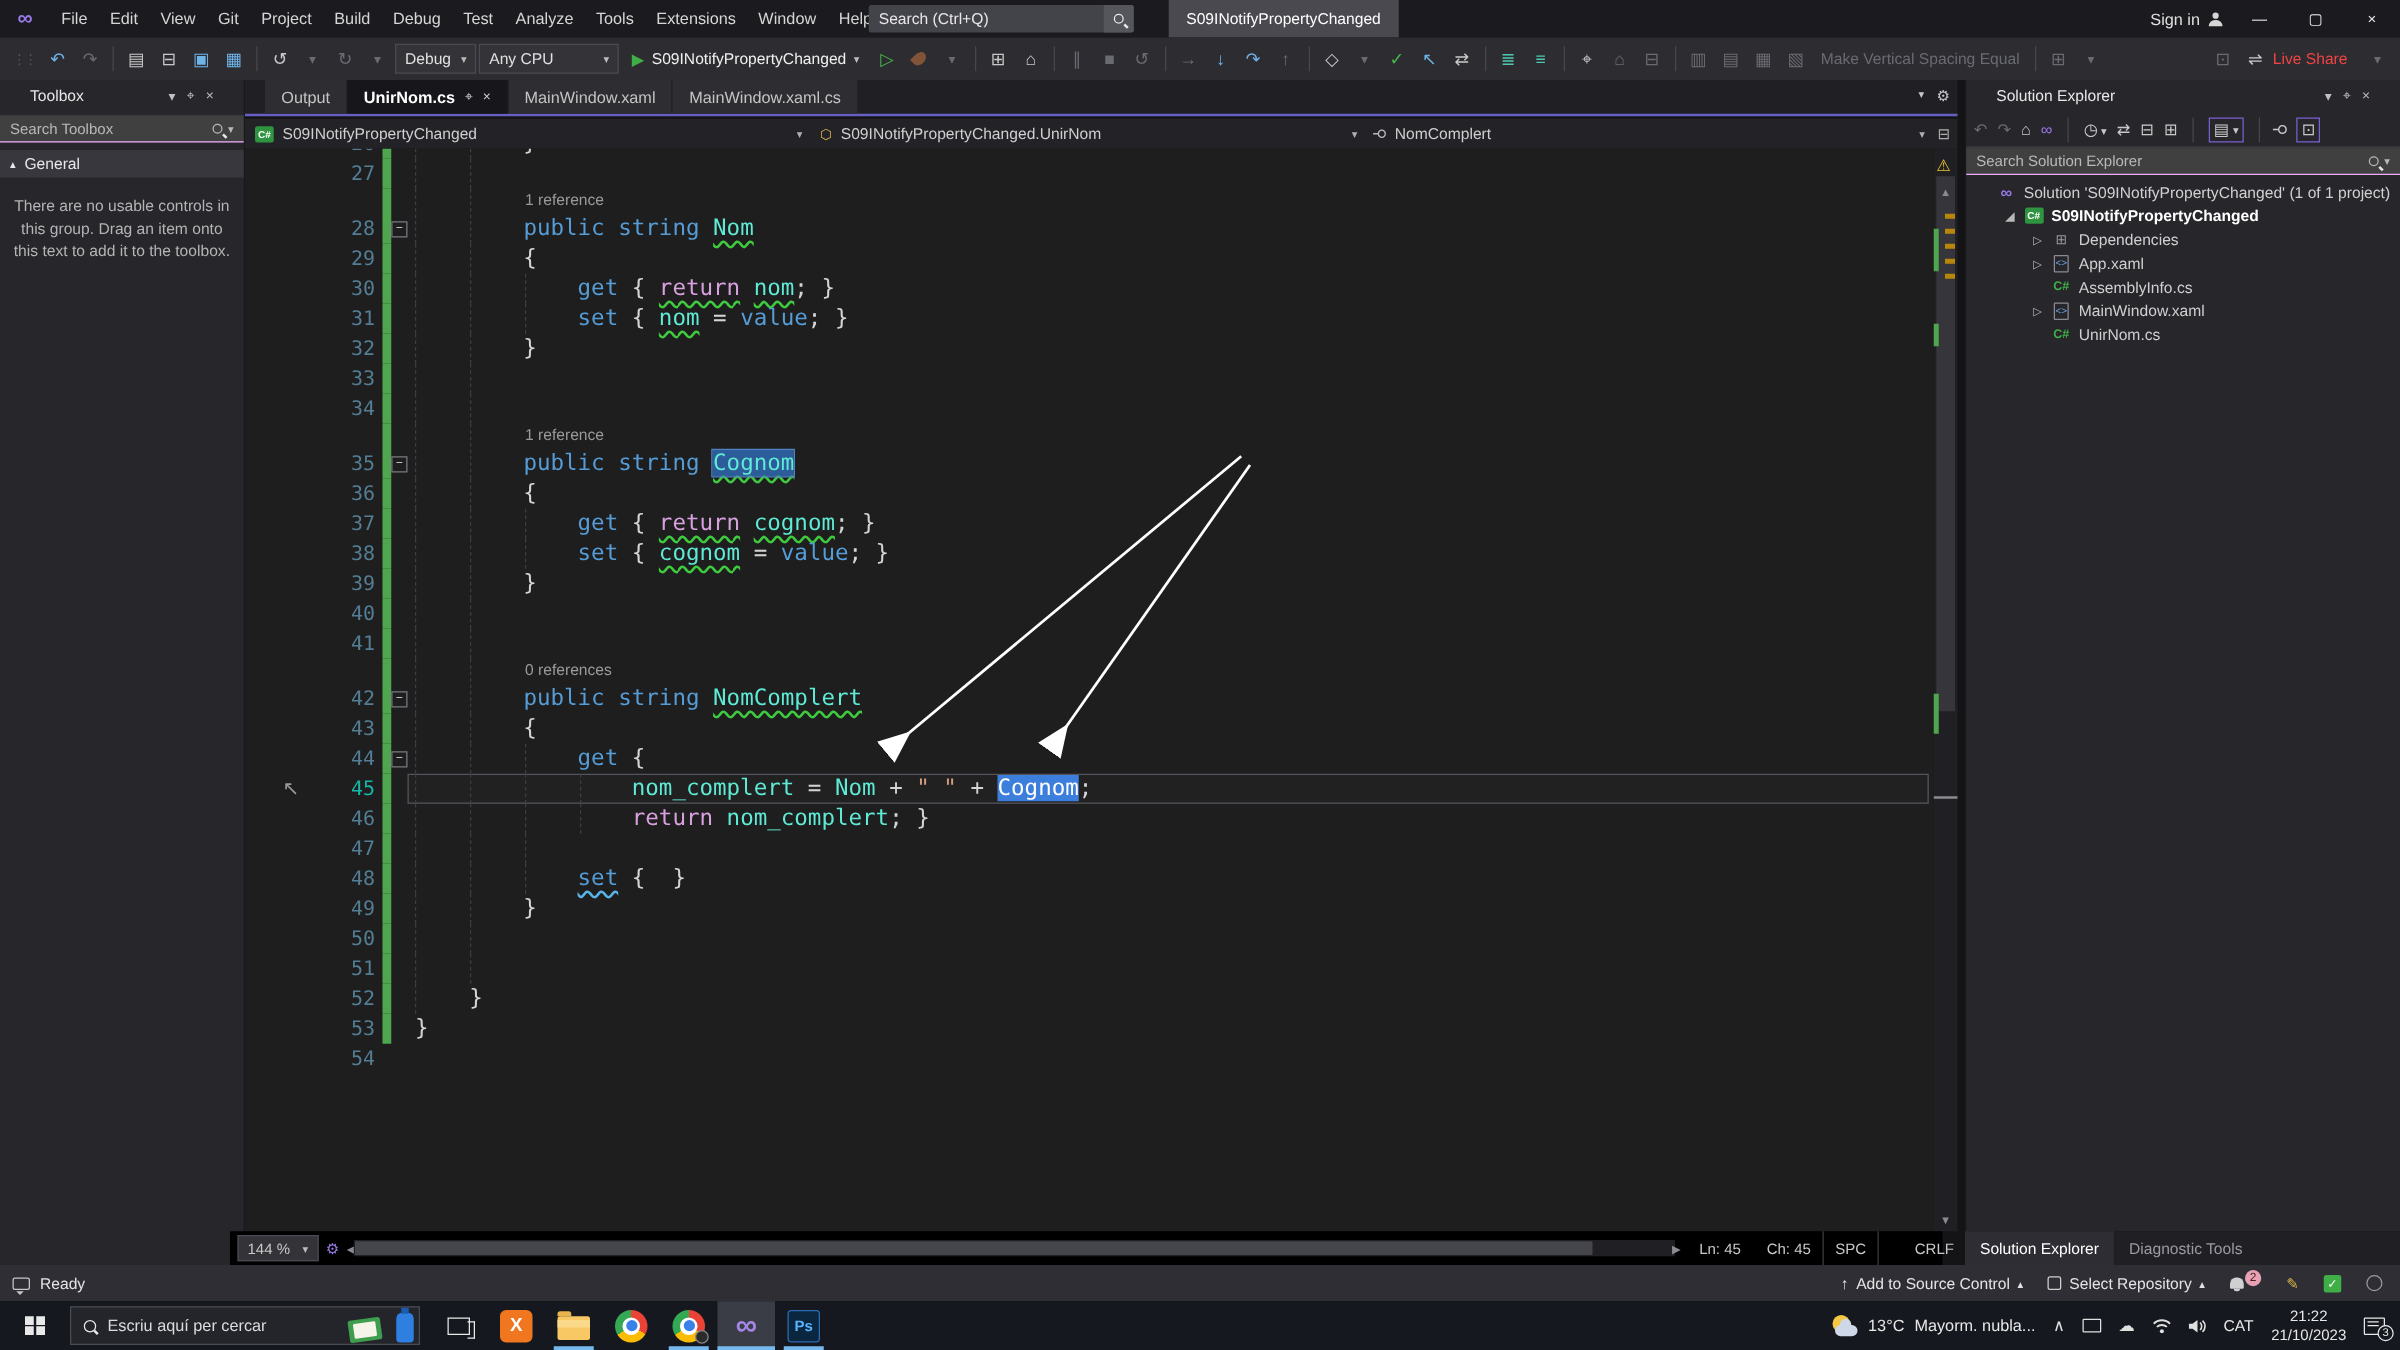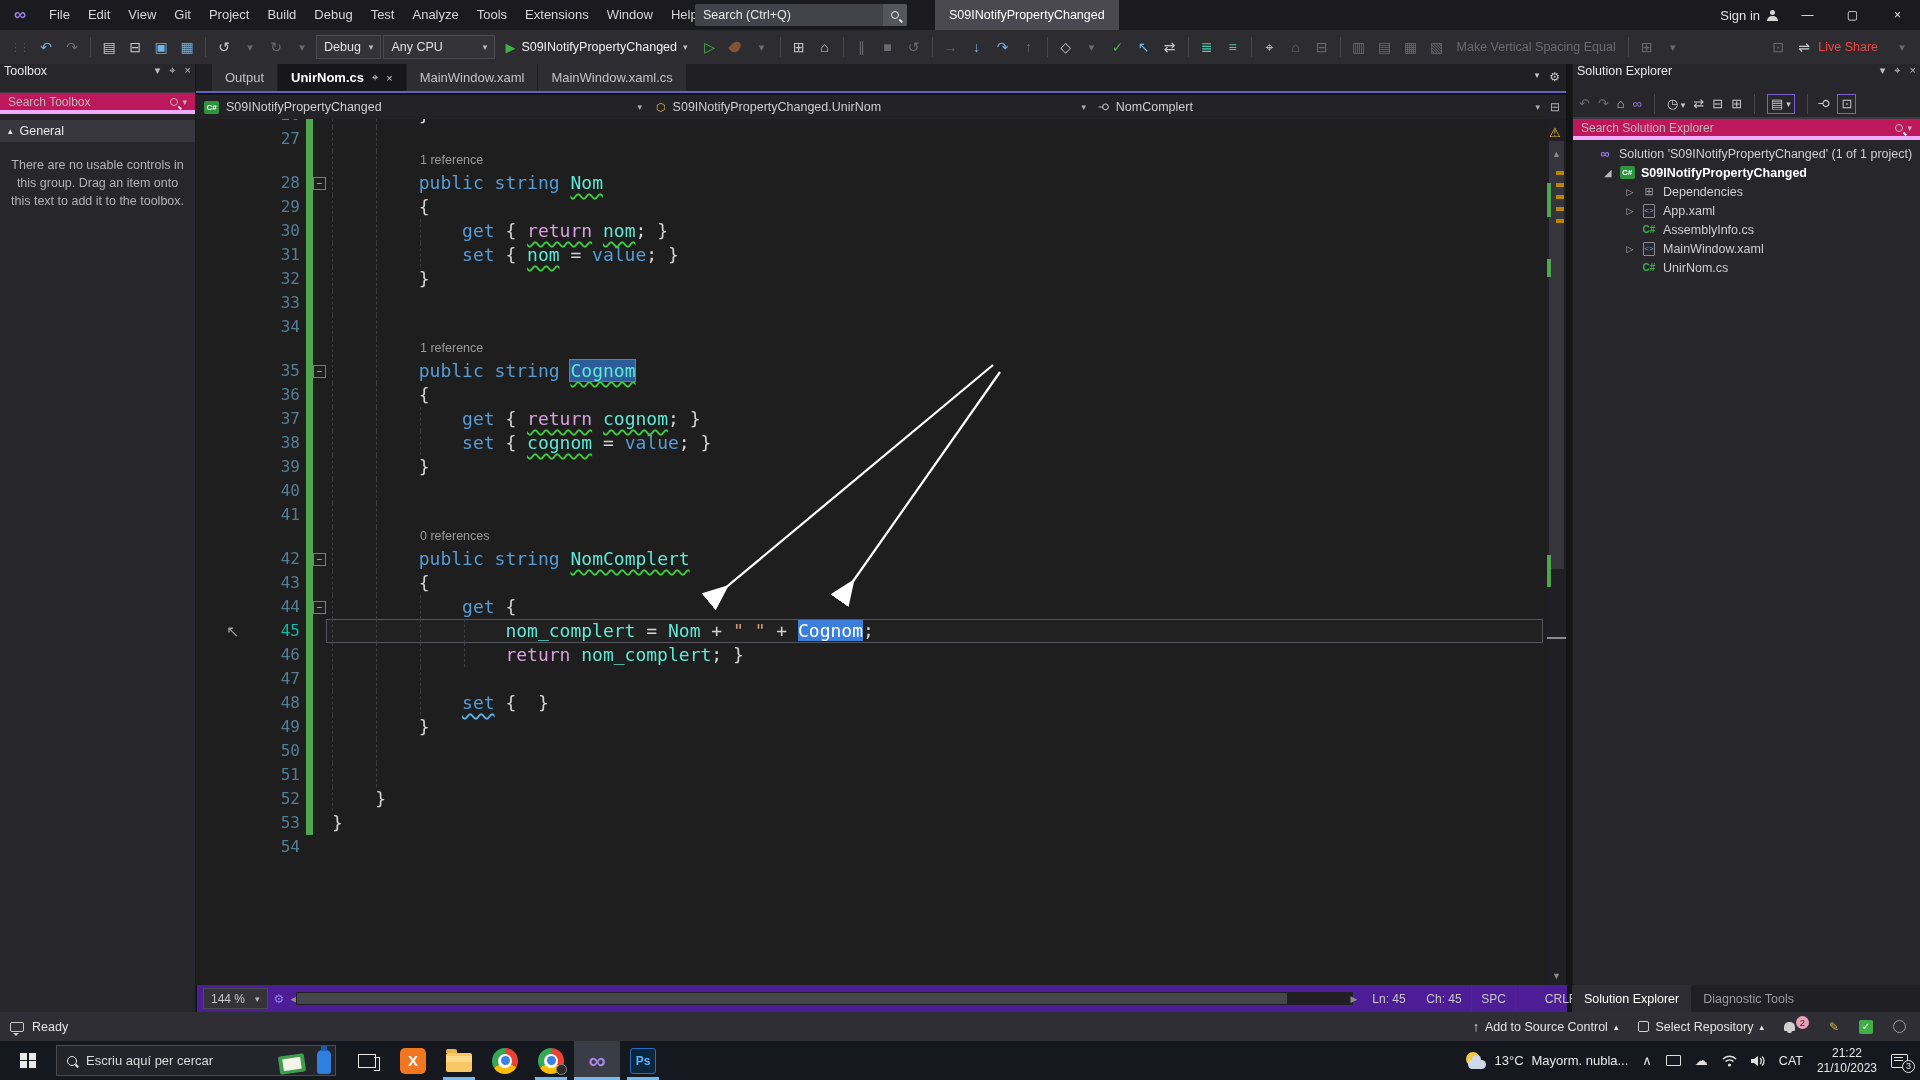--- a/index.html
+++ b/index.html
@@ -38,23 +38,23 @@
   .tdrop{height:24px;background:#333338;border:1px solid #4a4a52;display:flex;align-items:center;
     padding:0 7px;gap:8px;color:#e0e0e0;}
   .tdrop .dn{font-size:9px;color:#bbb;}
   .runbtn{height:24px;display:flex;align-items:center;gap:6px;padding:0 8px;color:#f0f0f0;}
   .playgreen{color:#3fae46;font-size:13px;}
   .flame{width:9px;height:12px;background:#c8763f;border-radius:50% 50% 50% 0;transform:rotate(45deg);opacity:.55;}
   .graytext{color:#6a6a72;}
   .spacer{flex:1;}
   
   .toolbox{position:absolute;left:0;top:64px;width:196px;height:948px;background:#26262b;border-right:1px solid #19191d;}
-  .phead{height:26px;display:flex;padding:0 4px;font-size:12.5px;color:#e8e8e8;}
+  .phead{height:26px;display:flex;align-items:center;padding:0 24px;font-size:12.5px;color:#e8e8e8;}
   .phead .picons{margin-left:auto;display:flex;gap:9px;color:#c0c0c0;font-size:11px;}
-  .psearch{margin:2px 0 0 0;height:22px;background:#be185d;border-top:1px solid #3a3a40;border-bottom:4px solid #f0abfc;
+  .psearch{margin:2px 0 0 0;height:22px;background:#404040;border-top:1px solid #3a3a40;border-bottom:1px solid #f0abfc;
     display:flex;align-items:center;padding:0 8px;font-size:12px;color:#b8b8b8;gap:44px;}
   .psearch .right{margin-left:auto;display:flex;align-items:center;gap:4px;}
   .tb-group{height:22px;margin-top:6px;background:#37373d;display:flex;align-items:center;gap:7px;
     padding:0 8px;font-size:12.5px;color:#e8e8e8;}
   .tb-empty{padding:14px 10px;font-size:12.5px;color:#b4b4b4;text-align:center;line-height:1.45;}
   
   .tabstrip{position:absolute;left:196px;top:64px;width:1370px;height:29px;background:#1f1f24;
     border-bottom:2px solid #6760c4;display:flex;align-items:flex-end;gap:1px;padding-left:16px;}
   .etab{height:27px;display:flex;align-items:center;gap:8px;padding:0 13px;background:#2d2d32;
     color:#c4c4c4;font-size:13px;}
@@ -94,21 +94,21 @@
   .s-cur{background:#3c7edb;color:#fff;}
   
   .vscroll{position:absolute;left:1547px;top:119px;width:19px;height:866px;background:#202024;}
   .vthumb{position:absolute;left:2px;right:2px;top:22px;height:428px;background:#35353b;}
   .smark-o{position:absolute;right:2px;width:8px;height:4px;background:#b8860b;}
   .smark-g{position:absolute;left:0;width:4px;background:#4ea64e;}
   .smark-line{position:absolute;left:0;right:0;height:2px;background:#8a8a90;}
   .sarrow{position:absolute;left:0;right:0;text-align:center;color:#8a8a90;font-size:9px;}
   .warn{position:absolute;left:1549px;top:125px;color:#e8c22a;font-size:13px;z-index:5;}
   
-  .editorbottom{position:absolute;left:197px;top:985px;width:1370px;height:27px;background:#4c1d95;
+  .editorbottom{position:absolute;left:184px;top:985px;width:1370px;height:27px;background:#000000;
     display:flex;align-items:center;font-size:12px;color:#c8c8c8;}
   .zoombox{height:21px;margin-left:6px;background:#333338;border:1px solid #4a4a52;display:flex;
     align-items:center;gap:10px;padding:0 7px;}
   .htrack{position:absolute;left:99px;right:214px;top:7px;height:13px;background:#202024;}
   .hthumb{position:absolute;left:1px;top:1px;width:990px;height:11px;background:#45454c;}
   .ebcell{position:absolute;top:0;height:27px;display:flex;align-items:center;justify-content:center;}
   
   .rpanel{position:absolute;left:1572px;top:64px;width:348px;height:921px;background:#26262b;border-left:1px solid #19191d;}
   .se-toolbar{height:28px;display:flex;align-items:center;gap:8px;padding:0 6px;color:#c8c8c8;font-size:13px;
     border-bottom:1px solid #3a3a40;}

